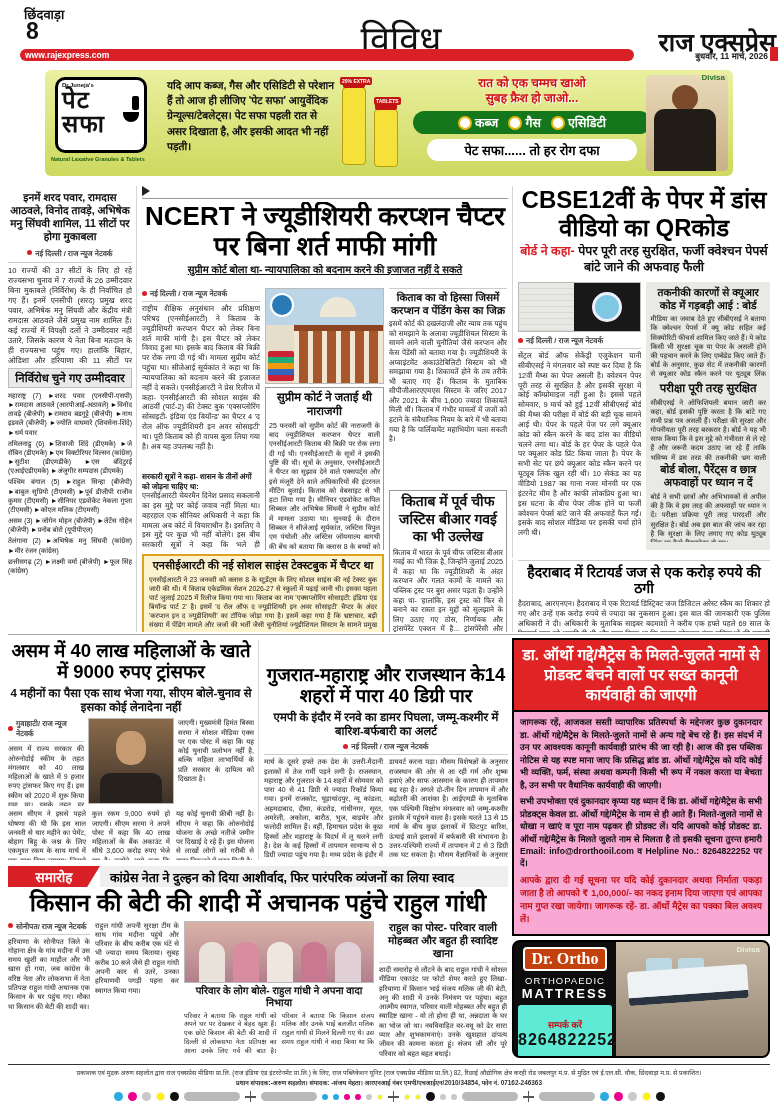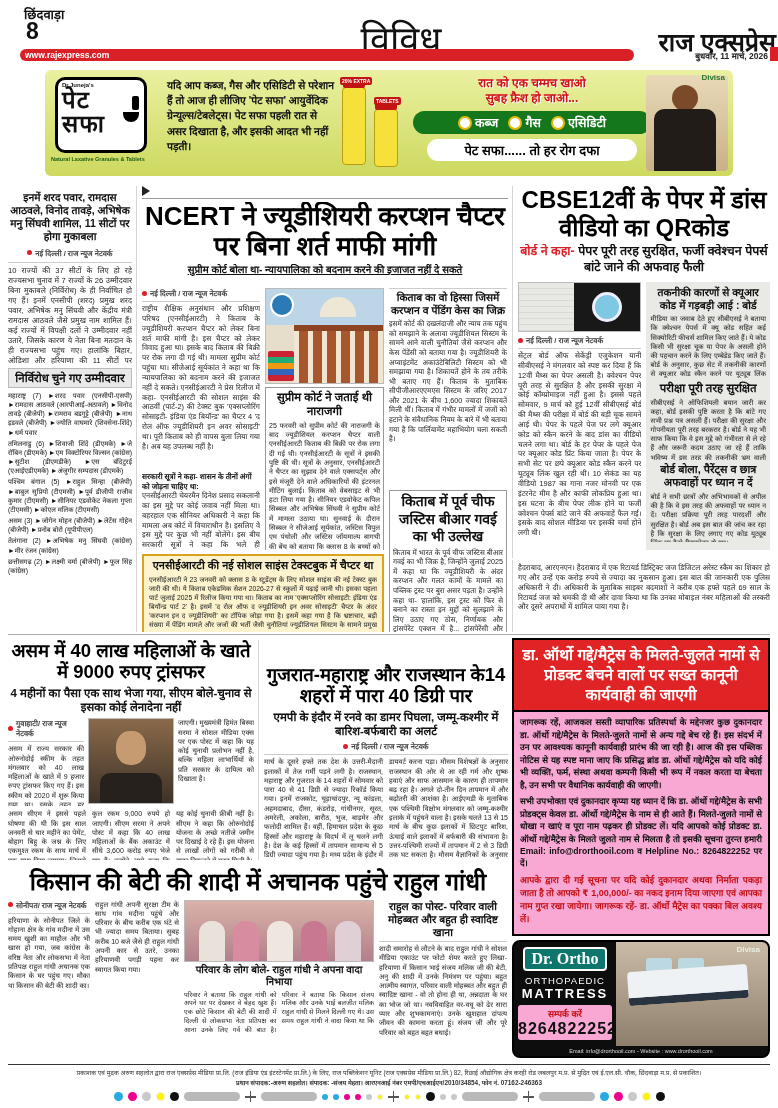--- a/index.html
+++ b/index.html
@@ -93,25 +93,25 @@
   
   .wlabel { background:#d92027; color:#fff; font-weight:bold; font-size:13.5px; text-align:center;
             padding:2px 0; width:92px; clip-path:polygon(0 0,100% 0,86% 100%,0 100%); flex:0 0 auto; }
   .wkicker { background:#efefef; flex:1; font-weight:bold; font-size:12.5px; padding:3px 6px 0 10px; color:#000; }
 
   
   #mattressad { background:#0d0d0d; border:2px solid #000; border-radius:8px; overflow:hidden;
                 display:flex; flex-direction:column; }
   .madrow { display:flex; flex:1; }
   .madleft { width:102px; background:#0d0d0d; display:flex; flex-direction:column; align-items:center; padding:5px 4px 0; }
-  .drbox { background:#0f766e; border:2px solid #fff; border-radius:4px; color:#fff; font-weight:bold;
+  .drbox { background:#c2410c; border:2px solid #fff; border-radius:4px; color:#fff; font-weight:bold;
            font-family:"Liberation Serif",serif; font-size:16px; padding:1px 7px; }
   .madl1 { color:#fff; font-size:9.5px; letter-spacing:1px; margin-top:4px; }
   .madl2 { color:#fff; font-size:13px; font-weight:bold; letter-spacing:2px; }
-  .ybox { background:#f9a8d4; margin-top:4px; width:100%; text-align:center; padding:2px 0; border-radius:3px; }
+  .ybox { background:#5eead4; margin-top:4px; width:100%; text-align:center; padding:13px 0; border-radius:3px; }
   .ybox .c1 { color:#c41016; font-weight:bold; font-size:9px; }
   .ybox .c2 { color:#111; font-weight:bold; font-size:16px; letter-spacing:1px; }
   .madfoot { background:#0d0d0d; color:#ddd; font-size:5.5px; text-align:center; padding:2px 0; }
 
   
   .fline { border-top:1.5px solid #333; }
   .ftext { font-size:6.4px; color:#333; text-align:center; line-height:1.5; }
   .marks { display:flex; align-items:center; justify-content:center; gap:5px; margin-top:4px; }
   .d { width:9px; height:9px; border-radius:50%; display:inline-block; }
   .dc{background:#29abe2}.dm{background:#ec008c}.dy{background:#fff200;border:1px solid #eee}.dk{background:#111}.dg{background:#c9c9c9}
@@ -275,20 +275,21 @@
       <div class="bt" style="font-size:6.9px;height:64px;margin-top:2px;">मीडिया का जवाब देते हुए सीबीएसई ने बताया कि क्वेश्चन पेपर्स में क्यू कोड सहित कई सिक्योरिटी फीचर्स शामिल किए जाते हैं। ये कोड किसी भी सुरक्षा चूक या पेपर के असली होने की पहचान करने के लिए एम्बेडेड किए जाते हैं। बोर्ड के अनुसार, कुछ सेट में तकनीकी कारणों से क्यूआर कोड स्कैन करने पर यूट्यूब लिंक खुल गया, जिससे भ्रम पैदा हुआ।</div>
       <div class="sub" style="font-size:11.5px;margin-top:3px;">परीक्षा पूरी तरह सुरक्षित</div>
       <div class="bt" style="font-size:6.9px;height:62px;margin-top:2px;">सीबीएसई ने ऑफिशियली बयान जारी कर कहा, बोर्ड इसकी पुष्टि करता है कि बांटे गए सभी प्रश्न पत्र असली हैं। परीक्षा की सुरक्षा और गोपनीयता पूरी तरह बरकरार है। बोर्ड ने यह भी साफ किया कि वे इस मुद्दे को गंभीरता से ले रहे हैं और जरूरी कदम उठाए जा रहे हैं ताकि भविष्य में इस तरह की तकनीकी भ्रम वाली स्थिति दोबारा पैदा न हो।</div>
       <div class="sub" style="font-size:11px;margin-top:3px;">बोर्ड बोला, पैरेंट्स व छात्र अफवाहों पर ध्यान न दें</div>
       <div class="bt" style="font-size:6.9px;height:50px;margin-top:2px;">बोर्ड ने सभी छात्रों और अभिभावकों से अपील की है कि वे इस तरह की अफवाहों पर ध्यान न दें। परीक्षा प्रक्रिया पूरी तरह पारदर्शी और सुरक्षित है। बोर्ड अब इस बात की जांच कर रहा है कि सुरक्षा के लिए लगाए गए कोड यूट्यूब लिंक पर कैसे रीडायरेक्ट हो गए।</div>
     </div>
   </div>
 </div>
 
 <div class="abs vsep" style="left:512px;top:560px;width:258px;height:72px;padding-left:5px;overflow:hidden;">
+  <div class="hb" style="font-size:14px;border-top:1px solid #ccc;padding-top:3px;">हैदराबाद में रिटायर्ड जज से एक करोड़ रुपये की ठगी</div>
   <div class="bt" style="font-size:7.4px;height:48px;margin-top:3px;">हैदराबाद, आरएनएन। हैदराबाद में एक रिटायर्ड डिस्ट्रिक्ट जज डिजिटल अरेस्ट स्कैम का शिकार हो गए और उन्हें एक करोड़ रुपये से ज्यादा का नुकसान हुआ। इस बात की जानकारी एक पुलिस अधिकारी ने दी। अधिकारी के मुताबिक साइबर बदमाशों ने करीब एक हफ्ते पहले 69 साल के रिटायर्ड जज को धमकी दी थी और दावा किया था कि उनका मोबाइल नंबर महिलाओं की तस्करी और दूसरे अपराधों में शामिल पाया गया है।</div>
 </div>
 
 <div class="abs" style="left:8px;top:634px;width:762px;border-top:1px solid #aaa;"></div>
 
 <div class="abs" style="left:8px;top:640px;width:246px;height:220px;overflow:hidden;">
   <div class="hb" style="font-size:18.5px;">असम में 40 लाख महिलाओं के खाते में 9000 रुपए ट्रांसफर</div>
   <div class="sub" style="font-size:11.5px;margin-top:3px;">4 महीनों का पैसा एक साथ भेजा गया, सीएम बोले-चुनाव से इसका कोई लेनादेना नहीं</div>
   <div style="display:flex;gap:4px;margin-top:4px;height:88px;overflow:hidden;">
     <div style="width:76px;">
@@ -318,20 +319,24 @@
 </div>
 
 <div id="noticead" class="abs" style="left:512px;top:638px;width:258px;height:298px;overflow:hidden;">
   <div class="nhead">डा. ऑर्थो गद्दे/मैट्रेस के मिलते-जुलते नामों से प्रोडक्ट बेचने वालों पर सख्त कानूनी कार्यवाही की जाएगी</div>
   <div class="nbody">जागरूक रहें, आजकल सस्ती व्यापारिक प्रतिस्पर्धा के मद्देनजर कुछ दुकानदार डा. ऑर्थो गद्दे/मैट्रेस के मिलते-जुलते नामों से अन्य गद्दे बेच रहे हैं। इस संदर्भ में उन पर आवश्यक कानूनी कार्यवाही प्रारंभ की जा रही है। आज की इस पब्लिक नोटिस से यह स्पष्ट माना जाए कि प्रसिद्ध ब्रांड डा. ऑर्थो गद्दे/मैट्रेस को यदि कोई भी व्यक्ति, फर्म, संस्था अथवा कम्पनी किसी भी रूप में नकल करता या बेचता है, उन सभी पर वैधानिक कार्यवाही की जाएगी।</div>
   <div class="nbody" style="padding-top:0;">सभी उपभोक्ता एवं दुकानदार कृप्या यह ध्यान दें कि डा. ऑर्थो गद्दे/मैट्रेस के सभी प्रोडक्ट्स केवल डा. ऑर्थो गद्दे/मैट्रेस के नाम से ही आते हैं। मिलते-जुलते नामों से धोखा न खाएं व पूरा नाम पढ़कर ही प्रोडक्ट लें। यदि आपको कोई प्रोडक्ट डा. ऑर्थो गद्दे/मैट्रेस के मिलते जुलते नाम से मिलता है तो इसकी सूचना तुरन्त हमारी Email: info@drorthooil.com व Helpline No.: 8264822252 पर दें।</div>
   <div class="nbody nred" style="padding-top:0;font-size:9px;">आपके द्वारा दी गई सूचना पर यदि कोई दुकानदार अथवा निर्माता पकड़ा जाता है तो आपको ₹ 1,00,000/- का नकद इनाम दिया जाएगा एवं आपका नाम गुप्त रखा जायेगा। जागरूक रहें- डा. ऑर्थो मैट्रेस का पक्का बिल अवश्य लें।</div>
 </div>
 
 <div class="abs" style="left:8px;top:866px;width:500px;height:194px;overflow:hidden;">
+  <div style="display:flex;align-items:stretch;height:21px;">
+    <div class="wlabel">समारोह</div>
+    <div class="wkicker">कांग्रेस नेता ने दुल्हन को दिया आशीर्वाद, फिर पारंपरिक व्यंजनों का लिया स्वाद</div>
+  </div>
   <div class="hb" style="font-size:24px;margin-top:2px;">किसान की बेटी की शादी में अचानक पहुंचे राहुल गांधी</div>
   <div style="display:flex;gap:5px;margin-top:4px;height:136px;overflow:hidden;">
     <div style="width:82px;">
       <div class="byl">
           <span class="dot"></span>
           <span>सोनीपत/ राज न्यूज नेटवर्क</span>
         </div>
       <div class="bt" style="font-size:7px;height:120px;margin-top:3px;border-top:1px solid #ccc;padding-top:2px;">हरियाणा के सोनीपत जिले के गोहाना क्षेत्र के गांव मदीना में उस समय खुशी का माहौल और भी खास हो गया, जब कांग्रेस के वरिष्ठ नेता और लोकसभा में नेता प्रतिपक्ष राहुल गांधी अचानक एक किसान के घर पहुंच गए। मौका था किसान की बेटी की शादी का।</div>
     </div>
     <div class="bt" style="width:84px;font-size:7px;height:134px;">राहुल गांधी अपनी सुरक्षा टीम के साथ गांव मदीना पहुंचे और परिवार के बीच करीब एक घंटे से भी ज्यादा समय बिताया। सुबह करीब 10 बजे जैसे ही राहुल गांधी अपनी कार से उतरे, उनका हरियाणवी पगड़ी पहना कर स्वागत किया गया।</div>

